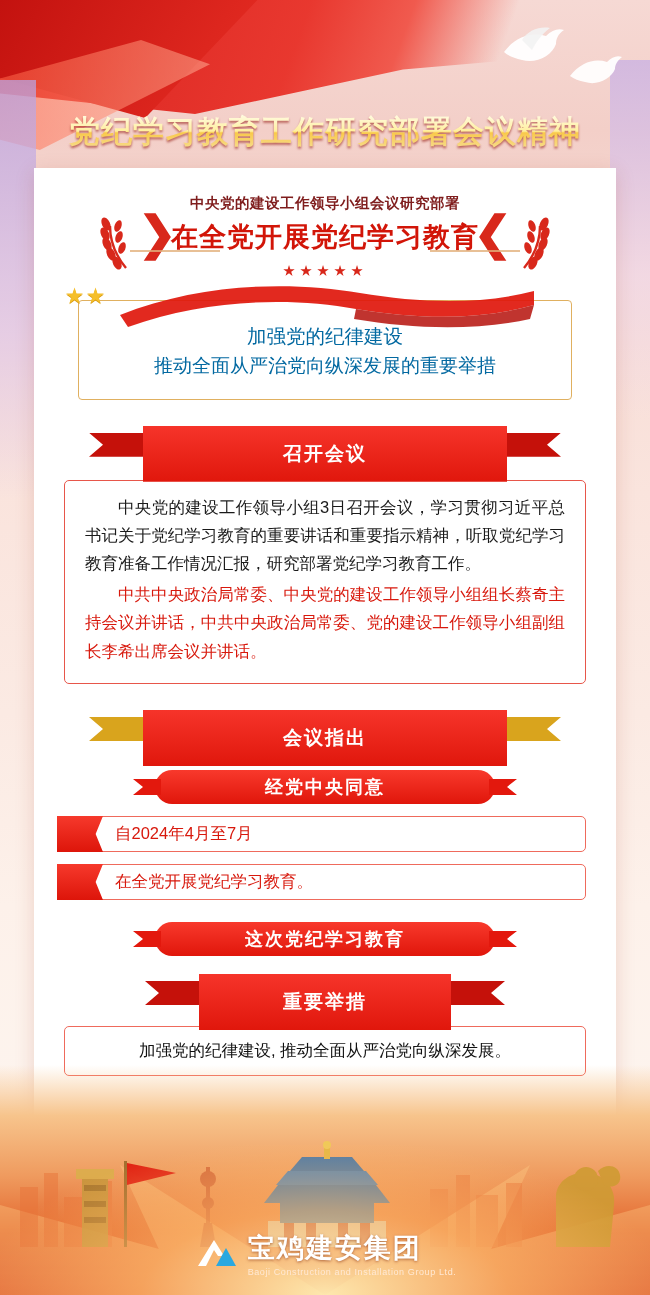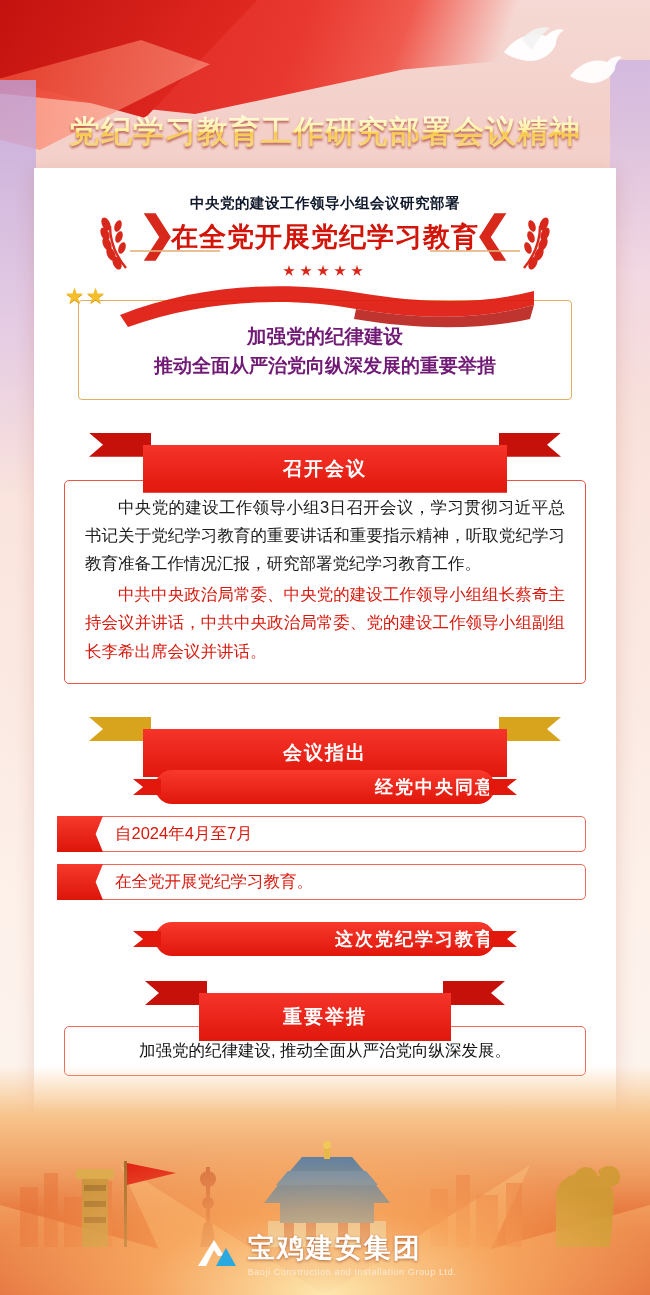--- a/index.html
+++ b/index.html
@@ -77,21 +77,21 @@
   
   .card {
     position:absolute; left:34px; top:168px; width:582px; height:970px;
     background:#ffffff;
     box-shadow:0 4px 18px rgba(160,60,40,.18);
   }
 
   
   .emblem { position:relative; margin-top:26px; text-align:center; }
   .emblem .sub {
-    font-size:14.5px; color:#0f172a; font-weight:bold; letter-spacing:.5px;
+    font-size:14.5px; color:#7f1d1d; font-weight:bold; letter-spacing:.5px;
   }
   .emblem .big {
     margin-top:6px; font-size:27px; font-weight:bold; letter-spacing:1px;
     color:#d21508;
   }
   .emblem .stars { margin-top:7px; color:#d8271a; font-size:13px; letter-spacing:4px; }
   .emblem .rule {
     position:absolute; top:56px; height:2px; width:90px; background:#e2b07c; opacity:.8;
   }
   .emblem .rule.l { left:96px; }
@@ -104,21 +104,21 @@
   }
   .brace.l { left:104px; }
   .brace.r { right:104px; }
 
   
   .slogan-box {
     position:relative; margin:20px 44px 0 44px; border:1.6px solid #e0b060;
     border-radius:4px; padding:20px 10px 18px 10px; text-align:center;
   }
   .slogan-box .line {
-    font-size:19.5px; color:#701a75; font-weight:bold; line-height:1.55;
+    font-size:19.5px; color:#0369a1; font-weight:normal; line-height:1.55;
   }
   .slogan-box .line.second { font-size:19px; }
   .ribbon-dec {
     position:absolute; top:-22px; left:50%; transform:translateX(-50%);
     width:430px; height:56px;
   }
   .stars-gold {
     position:absolute; left:-14px; top:-18px; font-size:19px; color:#f5bf2b;
     letter-spacing:2px; text-shadow:0 1px 0 #d89a10;
   }
@@ -126,36 +126,35 @@
   
   .banner {
     position:relative; margin:26px auto 0 auto; width:452px; height:38px;
   }
   .banner .tail-l, .banner .tail-r {
     position:absolute; top:7px; width:62px; height:24px; background:#c5110a;
   }
   .banner .tail-l { left:-10px; clip-path:polygon(0 0,100% 0,100% 100%,0 100%,14px 50%); }
   .banner .tail-r { right:-10px; clip-path:polygon(0 0,100% 0,calc(100% - 14px) 50%,100% 100%,0 100%); }
   .banner .body {
-    position:absolute; left:44px; right:44px; top:0; height:48px;
+    position:absolute; left:44px; right:44px; top:0; height:56px;
     background:linear-gradient(180deg,#f6342a,#e0170c);
     display:flex; align-items:center; justify-content:center;
     clip-path:polygon(0 0, 100% 0, 100% 100%, 0 100%);
-    margin-top:19px;
   }
   .banner .body span { color:#fff; font-size:19px; font-weight:bold; letter-spacing:2px; }
 
   .banner.gold .tail-l, .banner.gold .tail-r { background:#d9a41d; }
   .banner.gold .body { background:linear-gradient(180deg,#f6342a,#e0170c); }
 
   
   .pill {
     margin:22px auto 0 auto; width:340px; height:34px;
     background:linear-gradient(180deg,#f8392c,#e0160b);
-    border-radius:17px; display:flex; align-items:center; justify-content:flex-end;
+    border-radius:17px; display:flex; align-items:center; justify-content:center;
     position:relative;
   }
   .pill span { color:#fff; font-size:18px; font-weight:bold; letter-spacing:2px; }
   .pill .wing-l, .pill .wing-r {
     position:absolute; top:9px; width:28px; height:16px; background:#e3180d;
   }
   .pill .wing-l { left:-22px; clip-path:polygon(0 0,100% 0,100% 100%,0 100%,10px 50%); }
   .pill .wing-r { right:-22px; clip-path:polygon(0 0,100% 0,calc(100% - 10px) 50%,100% 100%,0 100%); }
 
   

